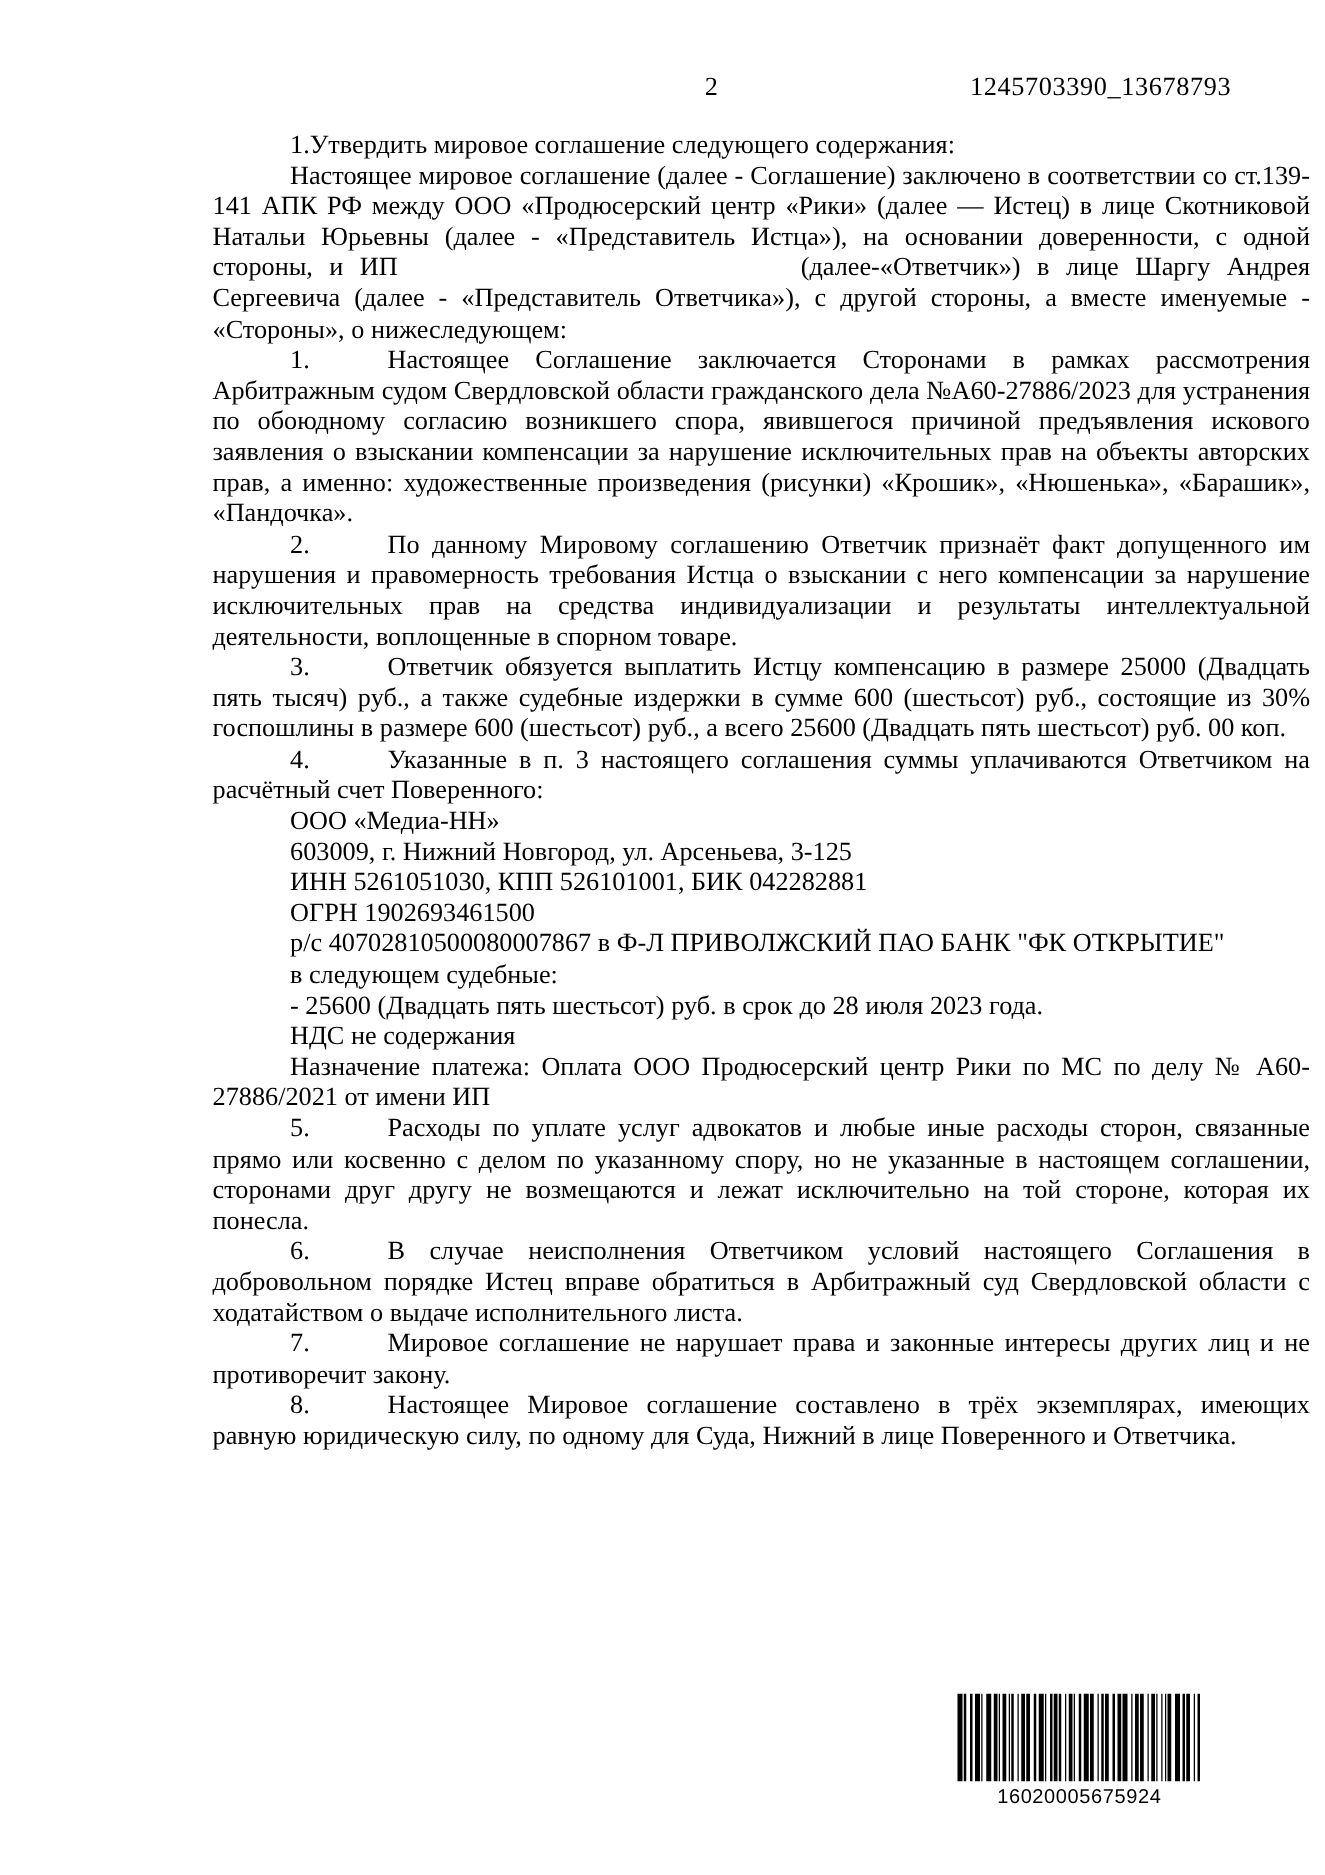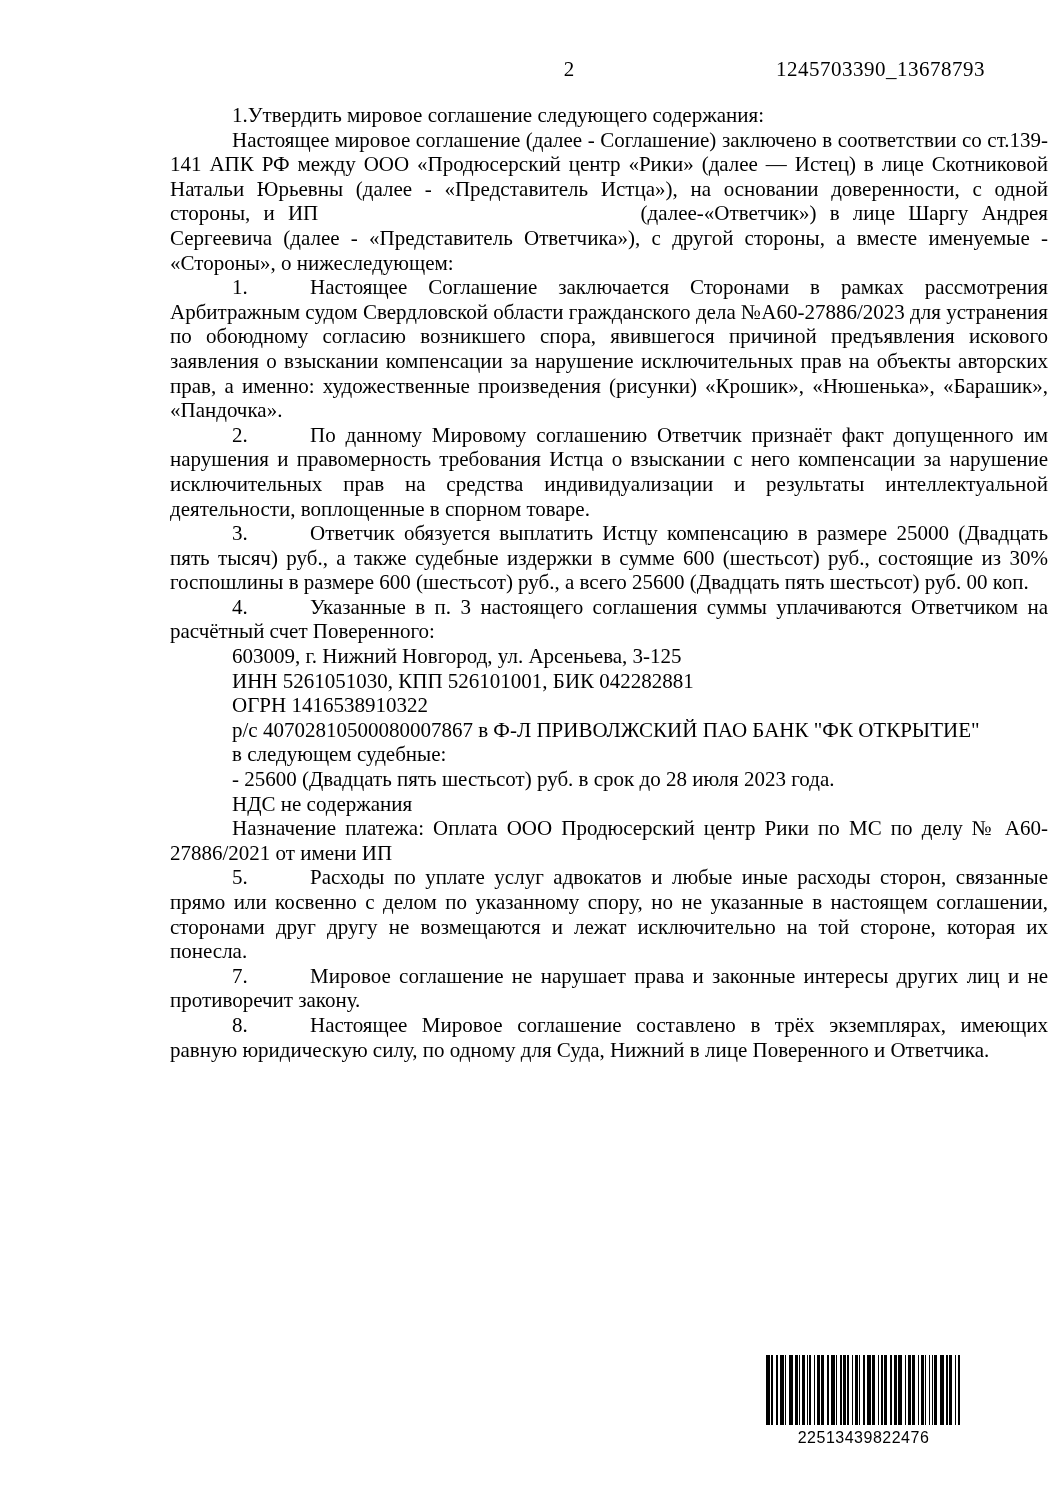--- a/index.html
+++ b/index.html
@@ -97,32 +97,34 @@
     <p class="para"><span>Настоящее мировое соглашение (далее - Соглашение) заключено в соответствии со ст.139-141 АПК РФ между ООО «Продюсерский центр «Рики» (далее — Истец) в лице Скотниковой Натальи Юрьевны (далее - «Представитель Истца»), на основании доверенности, с одной стороны, и ИП</span> <span class="redact-gap"></span> <span>(далее-«Ответчик») в лице Шаргу Андрея Сергеевича (далее - «Представитель Ответчика»), с другой стороны, а вместе именуемые - «Стороны», о нижеследующем:</span></p>
 
     <p class="para"><span class="cnum">1.</span><span>Настоящее Соглашение заключается Сторонами в рамках рассмотрения Арбитражным судом Свердловской области гражданского дела №А60-27886/2023 для устранения по обоюдному согласию возникшего спора, явившегося причиной предъявления искового заявления о взыскании компенсации за нарушение исключительных прав на объекты авторских прав, а именно: художественные произведения (рисунки) «Крошик», «Нюшенька», «Барашик», «Пандочка».</span></p>
 
     <p class="para"><span class="cnum">2.</span><span>По данному Мировому соглашению Ответчик признаёт факт допущенного им нарушения и правомерность требования Истца о взыскании с него компенсации за нарушение исключительных прав на средства индивидуализации и результаты интеллектуальной деятельности, воплощенные в спорном товаре.</span></p>
 
     <p class="para"><span class="cnum">3.</span><span>Ответчик обязуется выплатить Истцу компенсацию в размере 25000 (Двадцать пять тысяч) руб., а также судебные издержки в сумме 600 (шестьсот) руб., состоящие из 30% госпошлины в размере 600 (шестьсот) руб., а всего 25600 (Двадцать пять шестьсот) руб. 00 коп.</span></p>
 
     <p class="para"><span class="cnum">4.</span><span>Указанные в п. 3 настоящего соглашения суммы уплачиваются Ответчиком на расчётный счет Поверенного:</span></p>
 
+    <p class="detail">ООО «Медиа-НН»</p>
     <p class="detail">603009, г. Нижний Новгород, ул. Арсеньева, 3-125</p>
     <p class="detail">ИНН 5261051030, КПП 526101001, БИК 042282881</p>
-    <p class="detail">ОГРН 1416538910322</p>
+    <p class="detail">ОГРН 1902693461500</p>
     <p class="detail">р/с 40702810500080007867 в Ф-Л ПРИВОЛЖСКИЙ ПАО БАНК "ФК ОТКРЫТИЕ"</p>
     <p class="detail">в следующем судебные:</p>
     <p class="detail">- 25600 (Двадцать пять шестьсот) руб. в срок до 28 июля 2023 года.</p>
     <p class="detail">НДС не содержания</p>
 
     <p class="para">Назначение платежа: Оплата ООО Продюсерский центр Рики по МС по делу № А60-27886/2021 от имени ИП</p>
 
     <p class="para"><span class="cnum">5.</span><span>Расходы по уплате услуг адвокатов и любые иные расходы сторон, связанные прямо или косвенно с делом по указанному спору, но не указанные в настоящем соглашении, сторонами друг другу не возмещаются и лежат исключительно на той стороне, которая их понесла.</span></p>
 
+    <p class="para"><span class="cnum">6.</span><span>В случае неисполнения Ответчиком условий настоящего Соглашения в добровольном порядке Истец вправе обратиться в Арбитражный суд Свердловской области с ходатайством о выдаче исполнительного листа.</span></p>
 
     <p class="para"><span class="cnum">7.</span><span>Мировое соглашение не нарушает права и законные интересы других лиц и не противоречит закону.</span></p>
 
     <p class="para"><span class="cnum">8.</span><span>Настоящее Мировое соглашение составлено в трёх экземплярах, имеющих равную юридическую силу, по одному для Суда, Нижний в лице Поверенного и Ответчика.</span></p>
 
 
 
   </div>
 
   <div class="barcode-block">
@@ -212,16 +214,16 @@
         <div style="width: 3.84236px; background: rgb(0, 0, 0);"></div>
         <div style="width: 1.92118px;"></div>
         <div style="width: 1.92118px; background: rgb(0, 0, 0);"></div>
         <div style="width: 0.960591px;"></div>
         <div style="width: 3.84236px; background: rgb(0, 0, 0);"></div>
         <div style="width: 2.88177px;"></div>
         <div style="width: 0.960591px; background: rgb(0, 0, 0);"></div>
         <div style="width: 1.92118px;"></div>
         <div style="width: 1.92118px; background: rgb(0, 0, 0);"></div>
       </div>
-    <div class="barcode-num">22513439822476</div>
+    <div class="barcode-num">16020005675924</div>
   </div>
 
 </div>
 
 </body></html>

